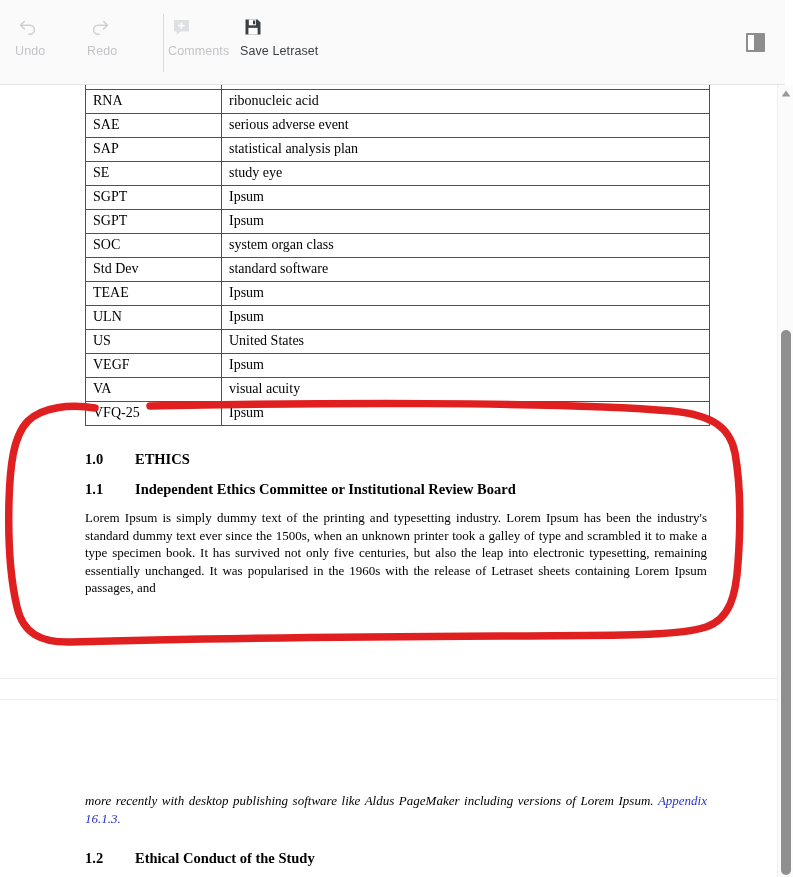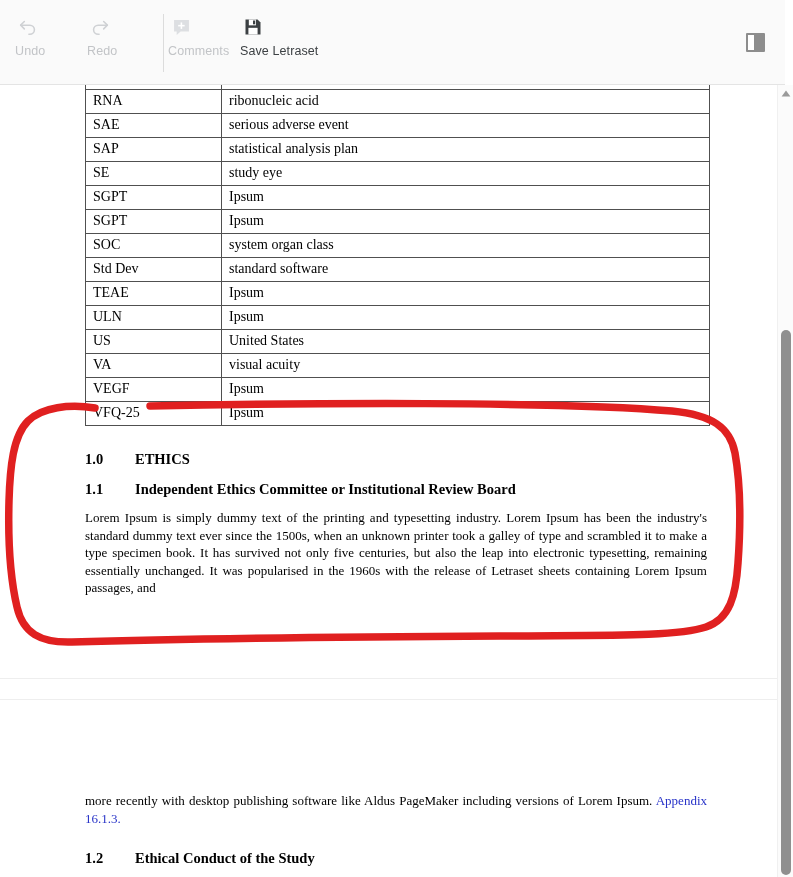--- a/index.html
+++ b/index.html
@@ -175,21 +175,21 @@
   .h-ethics { margin-top: 24px; }
   .h-sub    { margin-top: 12px; }
 
   p.para {
     margin-top: 11px;
     font-size: 13px;
     line-height: 17.5px;
     text-align: justify;
     text-justify: inter-word;
   }
-  p.para.cont { margin-top: 0; }
+  p.para.cont { margin-top: 0; font-style: italic; }
 
   a.doclink {
     color: #2833c8;
     text-decoration: none;
   }
 
   
   #annotation {
     position: absolute;
     left: 0; top: 395px;
@@ -343,26 +343,26 @@
               </tr>
               <tr>
                 <td class="c1">ULN</td>
                 <td>Ipsum</td>
               </tr>
               <tr>
                 <td class="c1">US</td>
                 <td>United States</td>
               </tr>
               <tr>
+                <td class="c1">VEGF</td>
+                <td>Ipsum</td>
+              </tr>
+              <tr>
                 <td class="c1">VA</td>
                 <td>visual acuity</td>
-              </tr>
-              <tr>
-                <td class="c1">VEGF</td>
-                <td>Ipsum</td>
               </tr>
               <tr>
                 <td class="c1">VFQ-25</td>
                 <td>Ipsum</td>
               </tr>
             </tbody>
         </table>
 
         <div class="doc-body">
           <div class="sec-row h-ethics">

